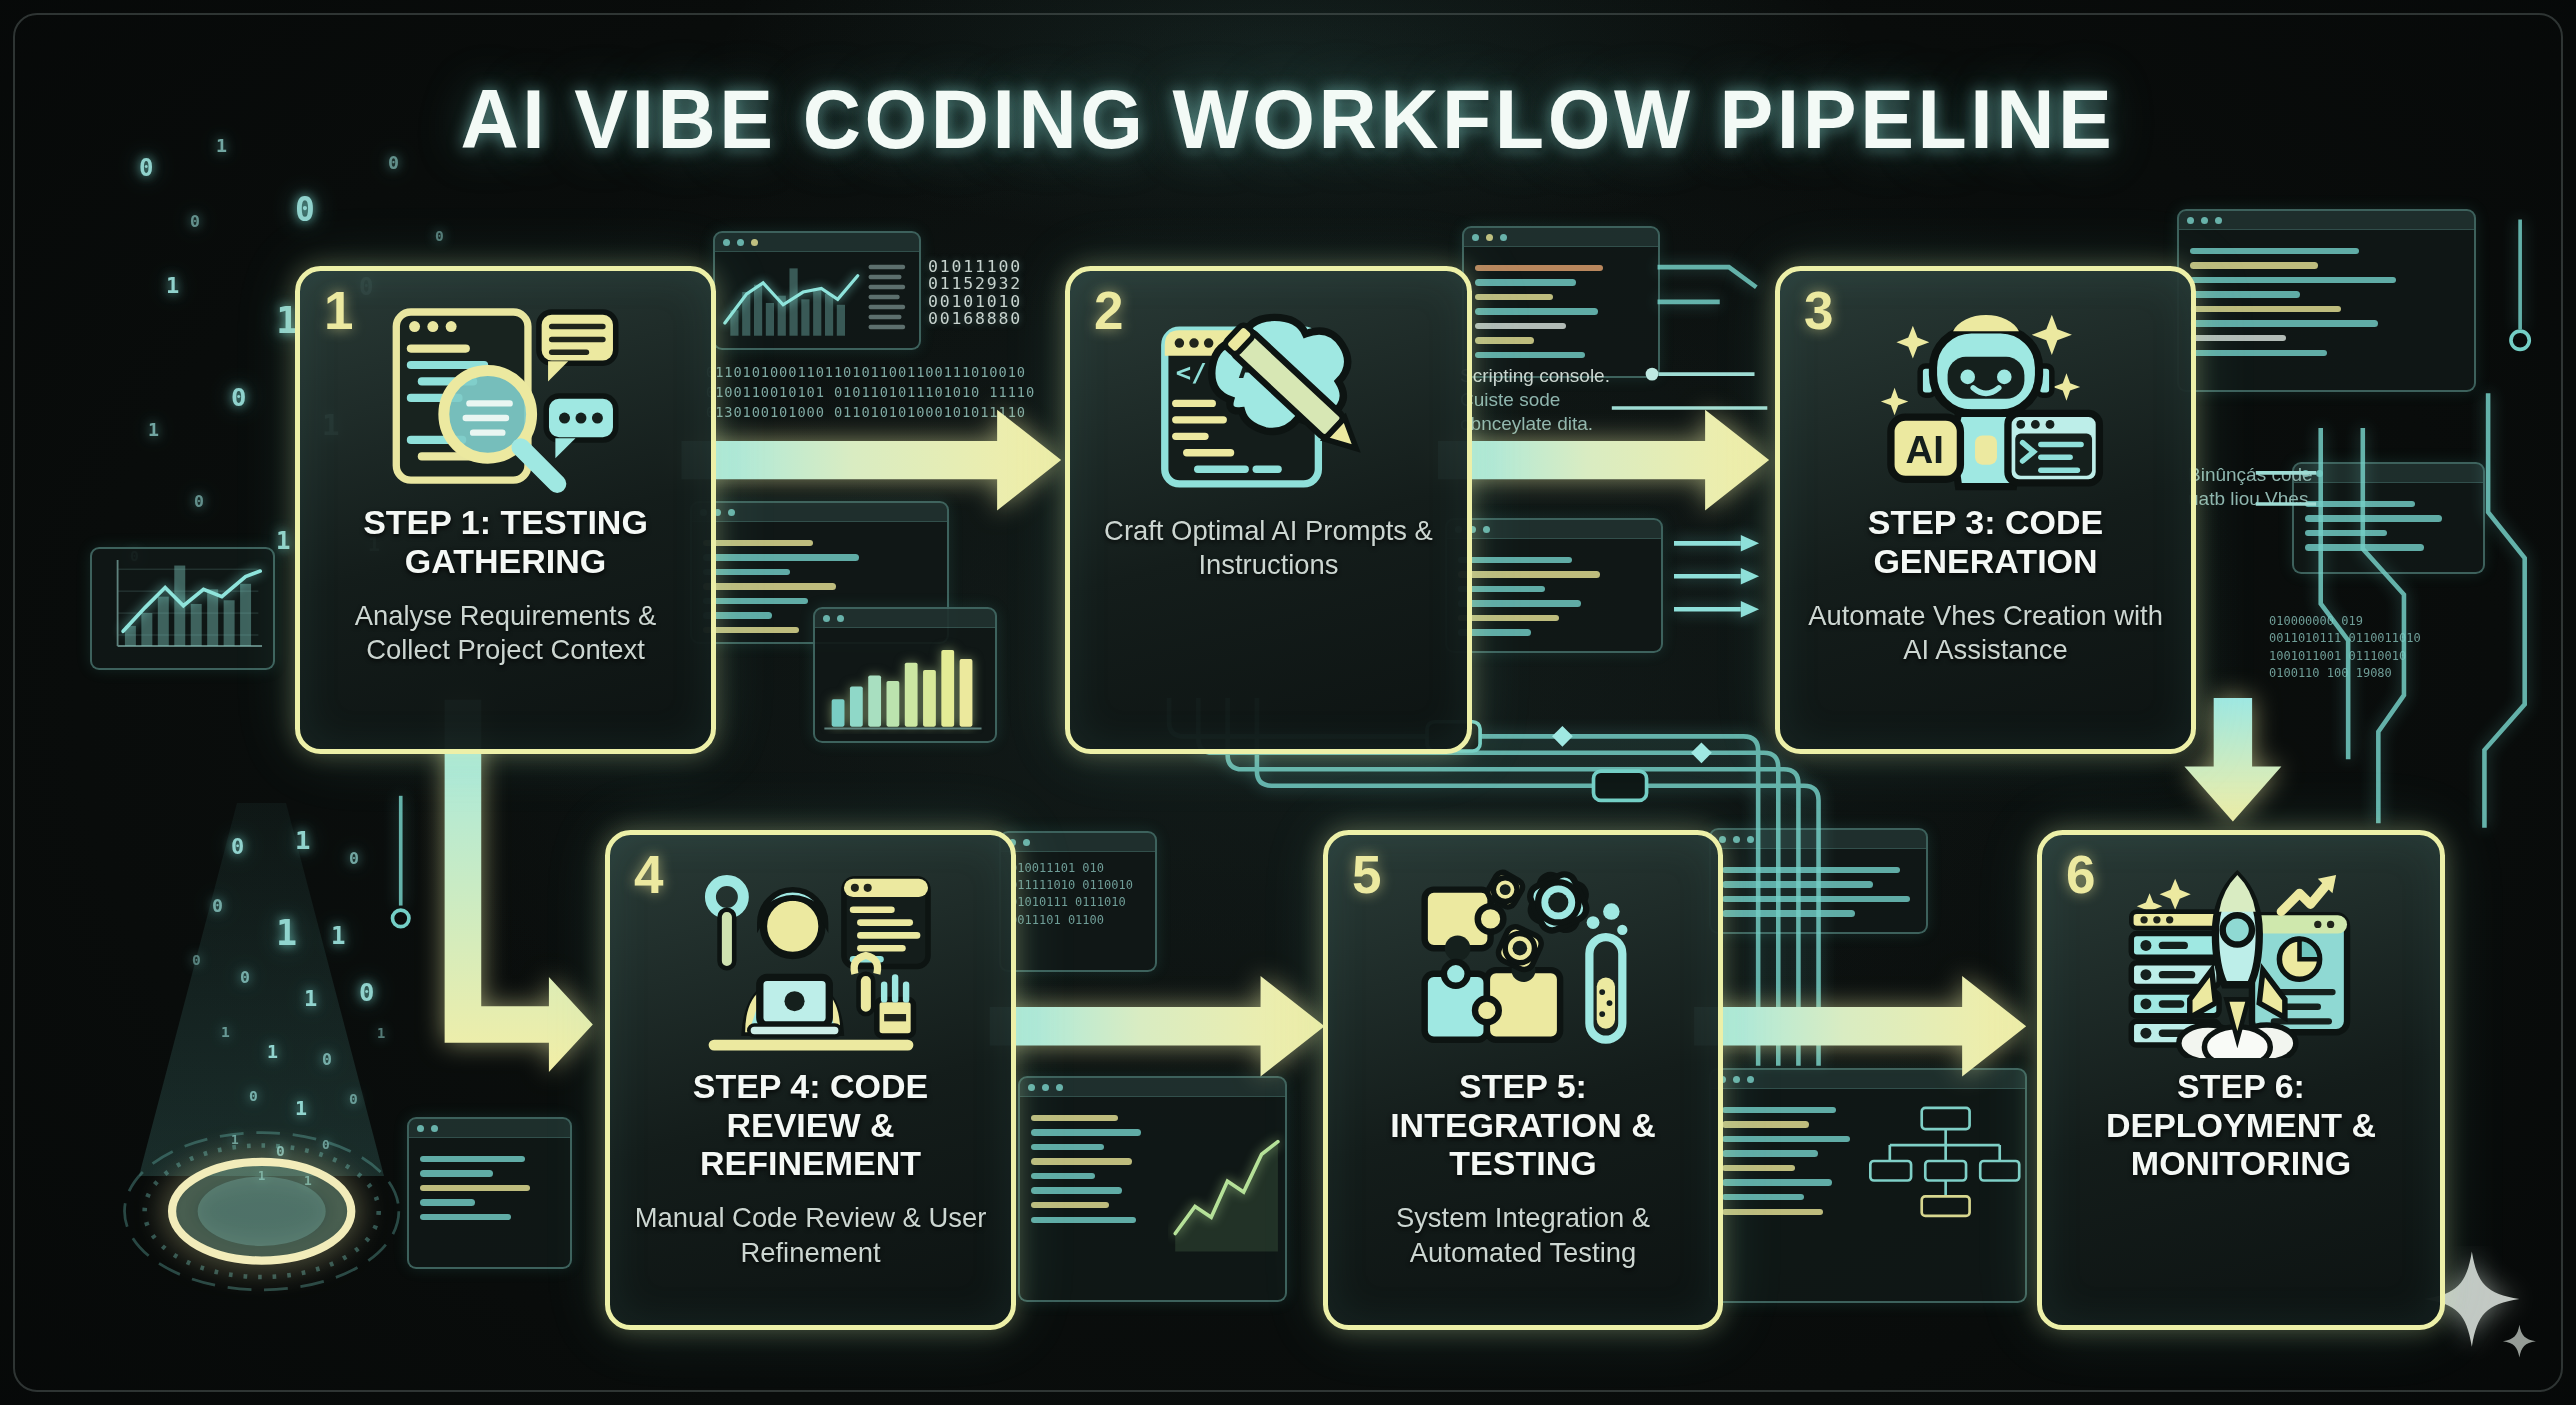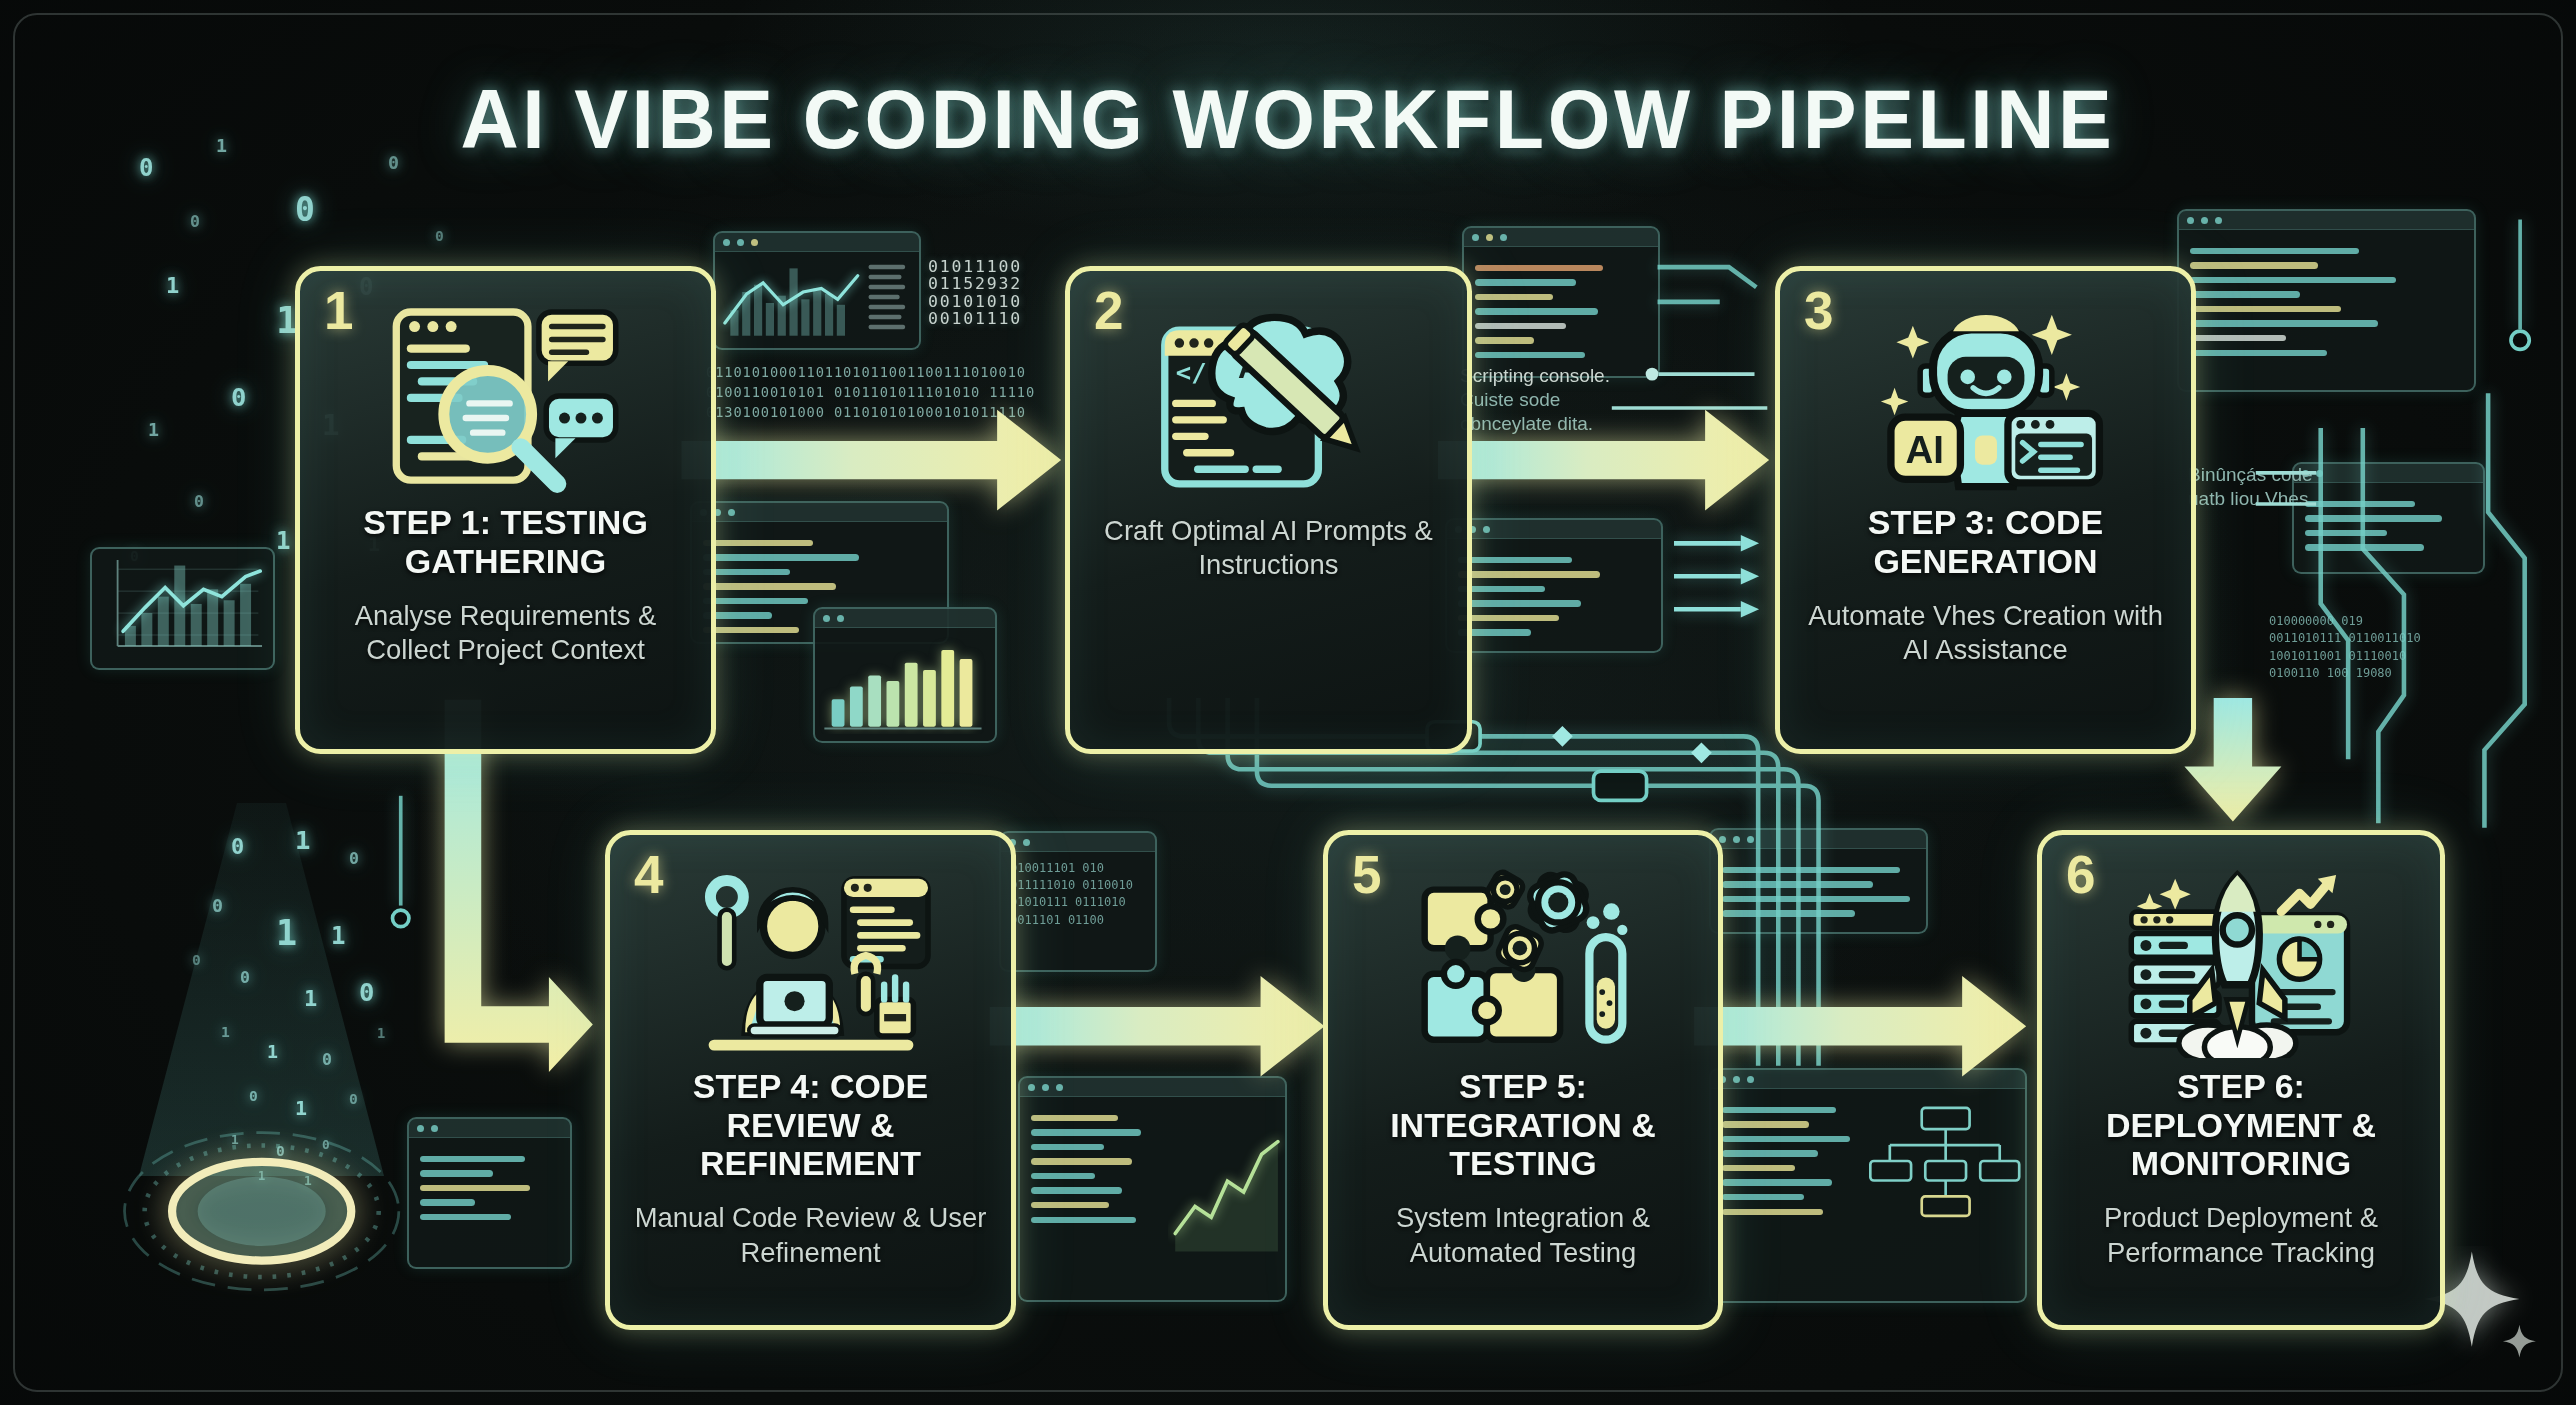--- a/index.html
+++ b/index.html
@@ -167,21 +167,21 @@
           <rect x="168" y="69" width="36" height="5" rx="2"></rect>
         <rect x="168" y="80" width="40" height="5" rx="2"></rect>
       </g>
     </svg>
   </div>
 
   <div class="bin-quad mono" style="left:928px;top:258px;">
     <div>01011100</div>
       <div>01152932</div>
     <div>00101010</div>
-      <div>00101110</div>
+      <div>00168880</div>
   </div>
   <div class="bin-rows mono" style="left:706px;top:362px;">
     <div>01101010001101101011001100111010010</div>
       <div>0100110010101 0101101011101010 11110</div>
       <div>0130100101000 011010101000101011110</div>
   </div>
   <div class="bin-small mono" style="left:2269px;top:613px;">
     <div>010000000 019</div>
       <div>0011010111 0110011010</div>
     <div>1001011001 01110010</div>
@@ -708,16 +708,15 @@
         <ellipse cx="68" cy="100" rx="18" ry="11" fill="#f9fbf7" stroke="#0d1412" stroke-width="3"></ellipse>
         <polygon points="62,74 74,74 68,96" fill="#ece9a0" stroke="#0d1412" stroke-width="2.5"></polygon>
         <path d="M54 58 l-12 16 v10 l14-8 z" fill="#ece9a0" stroke="#0d1412" stroke-width="3"></path>
         <path d="M82 58 l12 16 v10 l-14-8 z" fill="#ece9a0" stroke="#0d1412" stroke-width="3"></path>
         <path d="M68 6 q12 12 12 32 q0 18-5 28 h-14 q-5-10-5-28 q0-20 12-32 z" fill="#bdeee9" stroke="#0d1412" stroke-width="4"></path>
         <path d="M68 6 q8 8 10 20 h-20 q2-12 10-20 z" fill="#d9ecc2"></path>
         <circle cx="68" cy="36" r="8" fill="#8fd9d3" stroke="#0d1412" stroke-width="3.5"></circle>
       </svg>
     </div>
     <div class="step-title">STEP 6: DEPLOYMENT &amp; MONITORING</div>
-    <div class="step-desc">Product Deployment &amp; Performance Tracking</div>
   </div>
 </div>
 
 
 </body></html>

